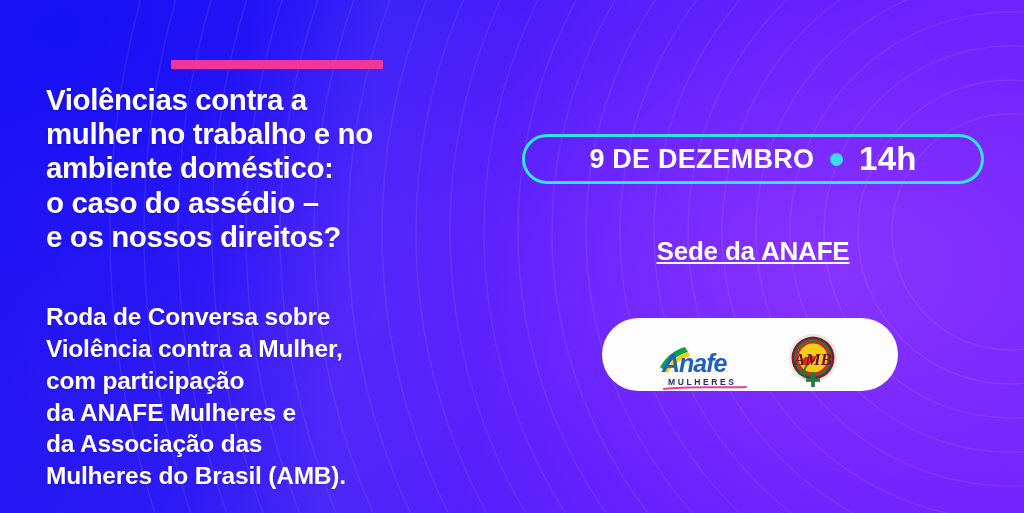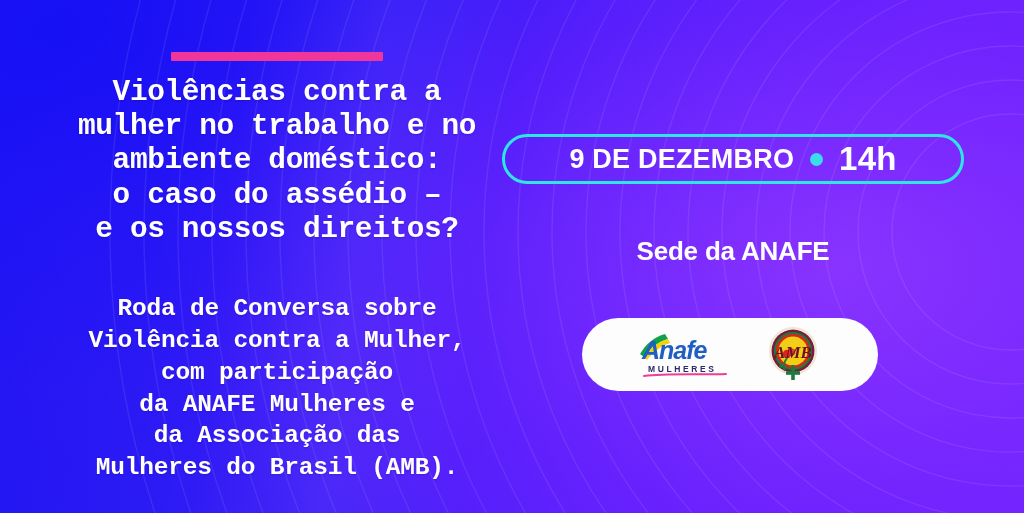--- a/index.html
+++ b/index.html
@@ -30,24 +30,22 @@
     left:-5%; top:-20%;
     width:70%; height:150%;
     background:linear-gradient(105deg, rgba(255,255,255,0) 40%, rgba(150,140,255,0.10) 55%, rgba(255,255,255,0) 70%);
     transform:rotate(-8deg);
     pointer-events:none;
   }
 
   
   .left-col {
     position:absolute;
-    left:46px; top:32px;
+    left:46px; top:40px;
     width:462px;
-    text-align:center;
-    font-family:Liberation Mono, monospace;
   }
 
   .accent-bar {
     width:212px; height:9px;
     background:#f0359b;
     margin:20px auto 14px auto;
     border-radius:1px;
   }
 
   .headline {
@@ -67,21 +65,21 @@
     font-weight:bold;
     line-height:1.30;
     letter-spacing:-0.2px;
     white-space:pre-line;
     text-shadow:0 1px 2px rgba(10,5,90,0.20);
   }
 
   
   .right-col {
     position:absolute;
-    left:492px; top:0;
+    left:512px; top:0;
     width:512px; height:513px;
   }
 
   .date-pill {
     position:absolute;
     left:10px; top:134px;
     width:462px; height:50px;
     border:3px solid #2fe6e2;
     border-radius:25px;
     display:flex;
@@ -124,31 +122,32 @@
 
   .venue {
     position:absolute;
     left:0; top:236px;
     width:482px;
     text-align:center;
     color:#ffffff;
     font-size:26px;
     font-weight:bold;
     letter-spacing:-0.2px;
+    text-decoration:underline;
   }
 
   
   .logo-card {
     position:absolute;
     left:90px; top:318px;
     width:296px; height:73px;
     background:#fdfdfd;
     border-radius:37px;
     display:flex;
-    align-items:center;
+    align-items:flex-end;
     justify-content:center;
     gap:34px;
   }
 
   
   .anafe-logo { position:relative; width:92px; height:46px; }
   .anafe-logo svg { display:block; }
 
   
   .amb-logo { width:58px; height:58px; }

